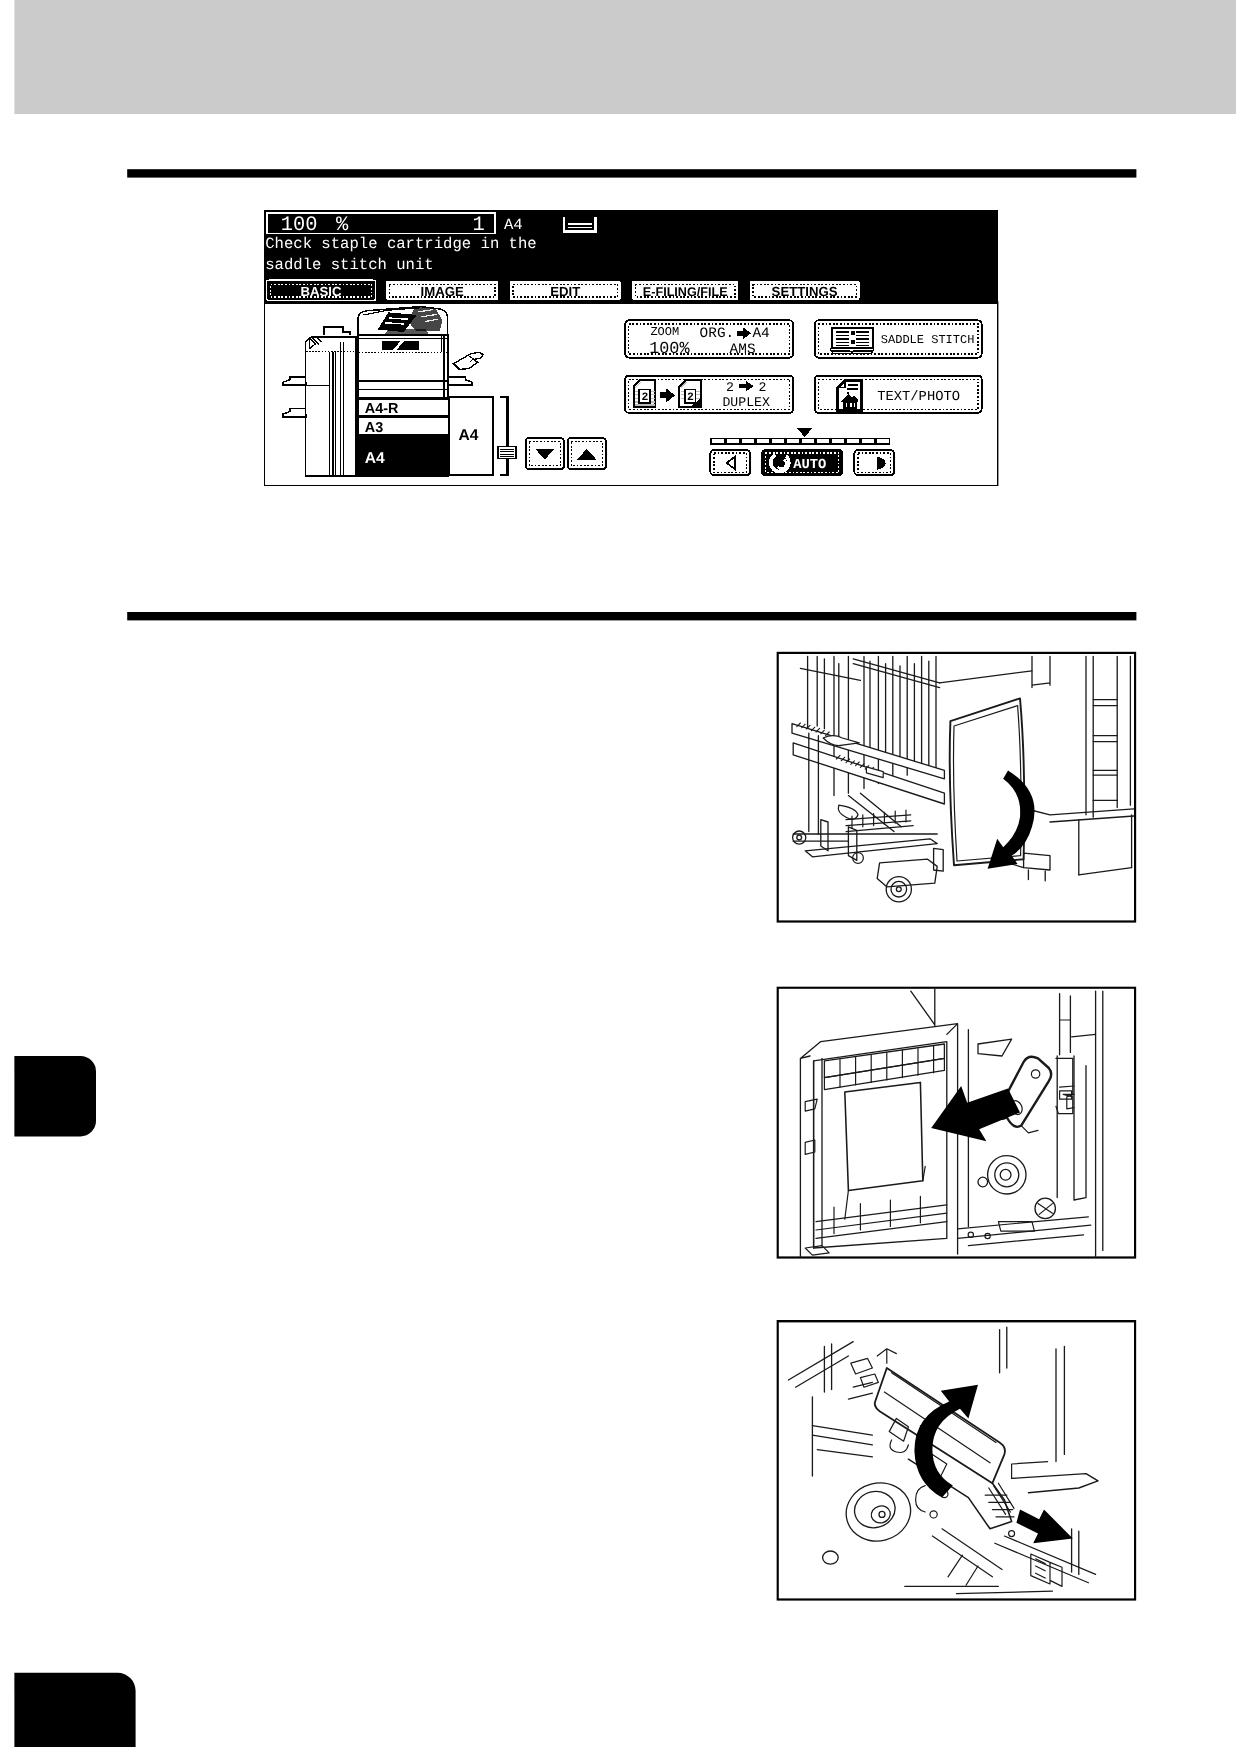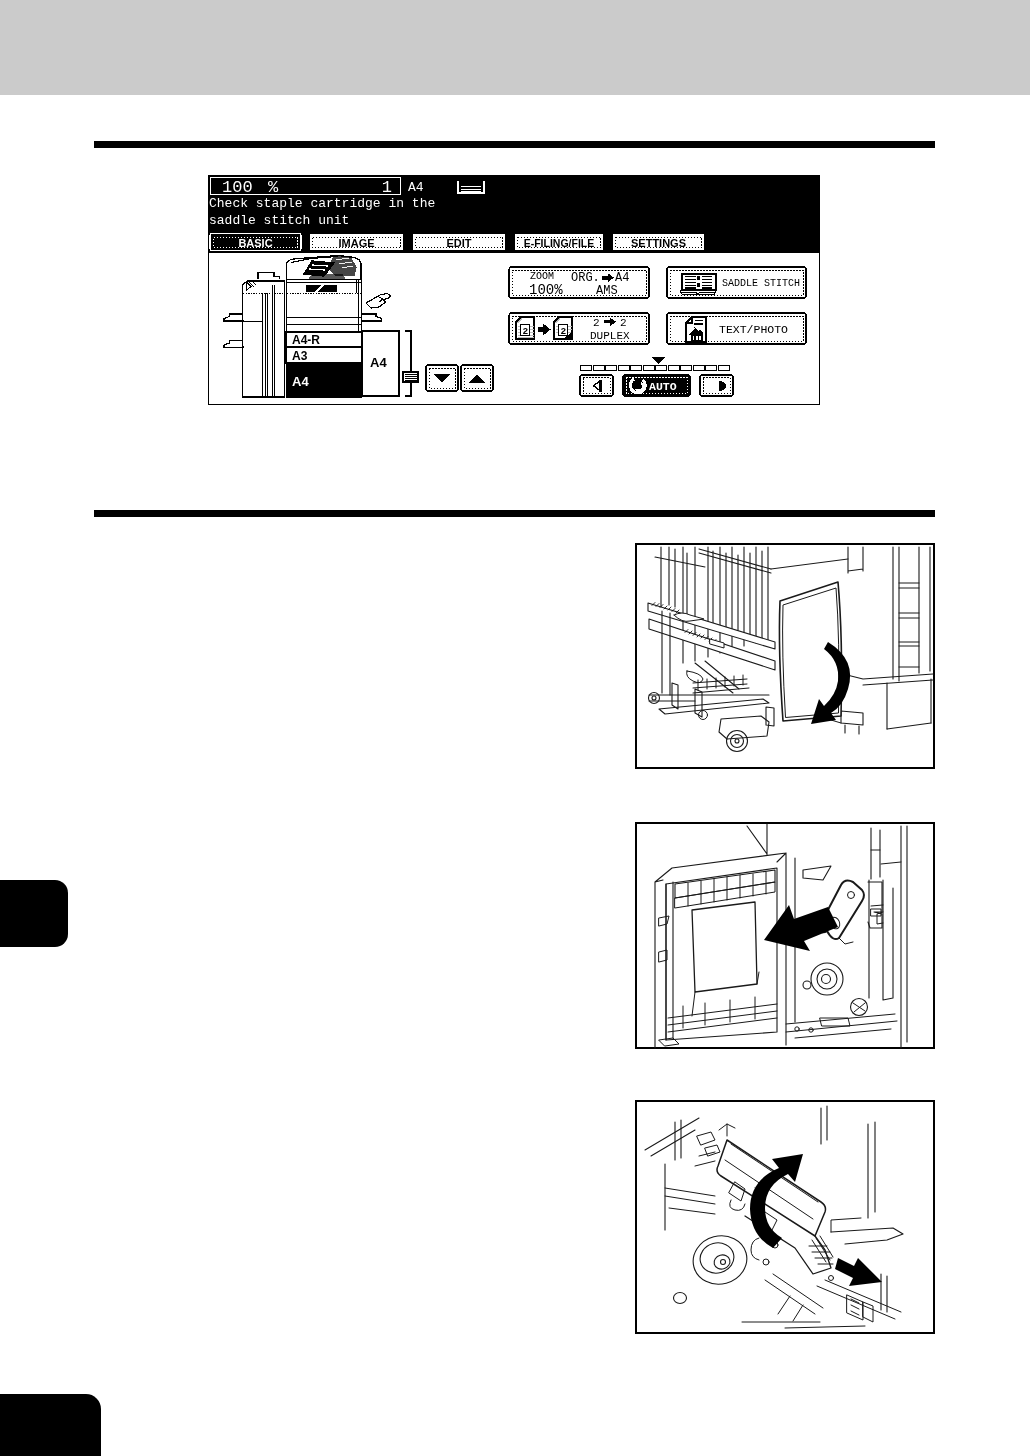--- a/index.html
+++ b/index.html
@@ -1,17 +1,17 @@
 <!DOCTYPE html>
 <html><head>
 <meta charset="utf-8">
 <style>
 html,body{margin:0;padding:0;}
 body{width:1030px;height:1456px;background:#ffffff;font-family:"Liberation Sans",sans-serif;position:relative;overflow:hidden;}
-.abs{position:absolute;}
+.abs{position:absolute;margin-left:12px;}
 </style>
 </head>
 <body>
 
 <div class="abs" style="left:0;top:0;width:1030px;height:95px;background:#cbcbcb;"></div>
 
 <div class="abs" style="left:94px;top:141px;width:841px;height:7px;background:#000;"></div>
 
 <div class="abs" style="left:208px;top:175px;width:612px;height:230px;">
 <svg width="612" height="230" viewBox="0 0 612 230" xmlns="http://www.w3.org/2000/svg" shape-rendering="crispEdges">

